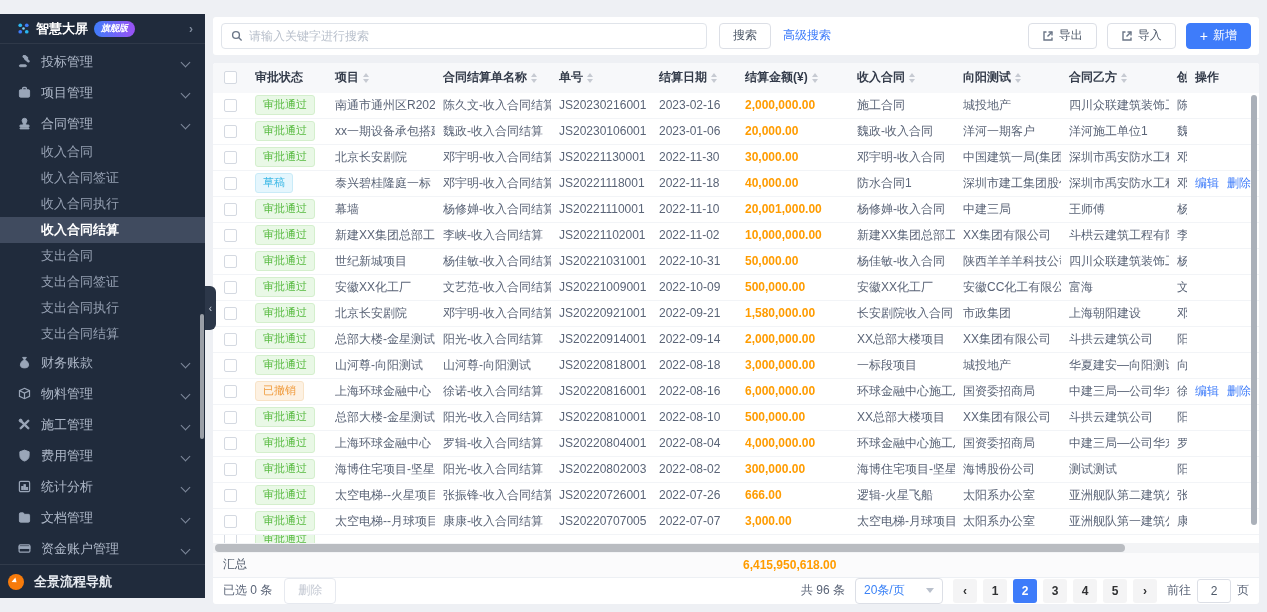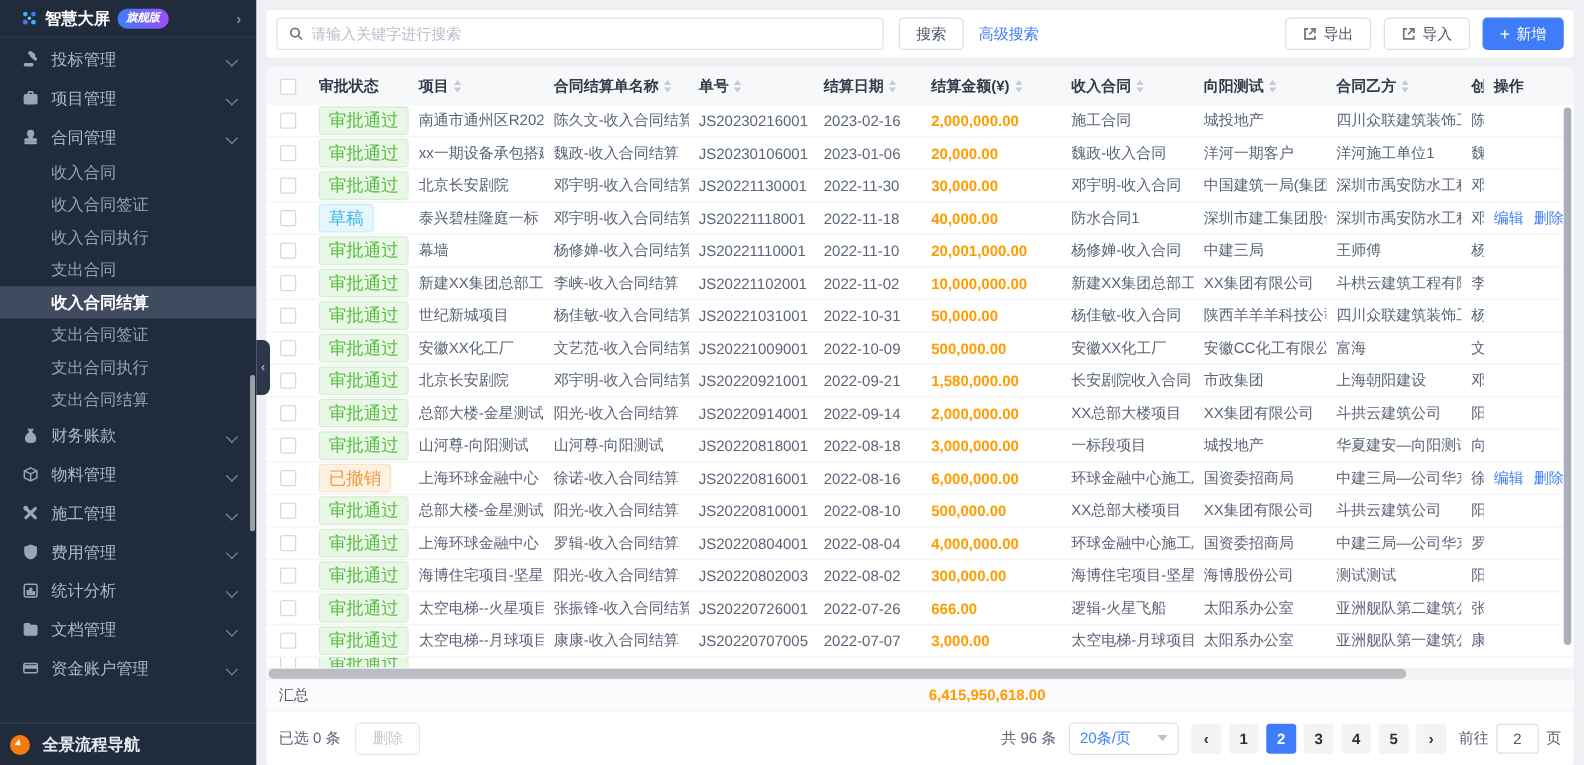--- a/index.html
+++ b/index.html
@@ -1,18 +1,18 @@
 <!DOCTYPE html>
 <html><head>
 <meta charset="utf-8">
 <style>
   * { box-sizing: border-box; margin: 0; padding: 0; }
   html,body { width:1267px; height:612px; overflow:hidden; }
   body { font-family:"Liberation Sans","DejaVu Sans",sans-serif; background:#eef0f4; font-size:12px; }
-  .app { display:flex; width:1267px; height:612px; }
+  .app { display:flex; width:1267px; height:612px;align-items:center; }
 
   
   .sidebar { width:205px; flex-shrink:0; background:#202b3c; color:#aeb8c8; position:relative; display:flex; flex-direction:column; font-size:13px; }
   .logo-row { height:30px; display:flex; align-items:center; gap:6px; padding:0 12px 0 16px; color:#fff; font-weight:700; border-bottom:1px solid rgba(255,255,255,.07); flex-shrink:0; cursor:pointer; }
   .badge-pill { font-size:9px; font-style:italic; font-weight:700; padding:1px 7px 2px; border-radius:8px; background:linear-gradient(90deg,#3f7dfb,#9b51f5); color:#fff; white-space:nowrap; }
   .logo-chev { margin-left:auto; color:#7e8a9c; font-size:12px; }
   .menu { flex:1; overflow:hidden; padding-top:2px; }
   .menu-item { height:31px; display:flex; align-items:center; gap:10px; padding:0 14px 0 17px; cursor:pointer; }
   .menu-item .mi-label { flex:1; white-space:nowrap; overflow:hidden; }
   .mi-icon { width:14px; height:14px; display:inline-flex; align-items:center; justify-content:center; flex-shrink:0; }
@@ -63,21 +63,21 @@
   .c-creator{width:18px; padding:0 0 0 8px;}
   .c-ops{width:72px; gap:8px;}
   .sort { display:inline-flex; flex-direction:column; margin-left:4px; gap:2px; }
   .sort i { width:0; height:0; border-left:3.5px solid transparent; border-right:3.5px solid transparent; display:block; }
   .sort .up { border-bottom:4px solid #c6cad2; }
   .sort .dn { border-top:4px solid #c6cad2; }
   .t-body { flex-shrink:0; }
   .t-row { display:flex; height:26px; border-bottom:1px solid #f2f4f7; color:#5a6477; align-items:center; }
   .t-row.clipped { height:8px; overflow:hidden; border-bottom:none; }
   .checkbox { width:13px; height:13px; border:1px solid #d4d9e1; border-radius:2px; background:#fff; cursor:pointer; }
-  .badge { padding:2px 7px; border-radius:3px; font-size:14px; line-height:1.2; white-space:nowrap; }
+  .badge { padding:2px 7px; border-radius:3px; font-size:11px; line-height:1.2; white-space:nowrap; }
   .badge.success { background:#e9f8e6; color:#58bb41; border:1px solid #d4efcd; }
   .badge.draft { background:#e5f6fd; color:#3cb8e6; border:1px solid #c9ebf8; }
   .badge.revoked { background:#fdf1e2; color:#f09b3c; border:1px solid #f8e3c7; }
   .amount { color:#ff9c00; font-weight:700; }
   .op-link { color:#3e7cfa; cursor:pointer; }
   .hscroll { height:10px; background:#f3f4f6; position:relative; flex-shrink:0; }
   .hscroll .thumb { position:absolute; left:2px; top:1px; height:8px; width:87%; background:#b9bcc1; border-radius:4px; }
   .t-sum { display:flex; height:25px; align-items:center; background:#fbfbfc; border-bottom:1px solid #edf0f4; color:#4e5969; flex-shrink:0; }
   .sum-label { width:114px; padding-left:10px; }
   .sum-spacer { width:408px; }
@@ -142,22 +142,22 @@
               <rect x="2" y="8.6" width="10" height="2.2" rx="0.8"></rect>
               <rect x="2" y="11.6" width="10" height="1.2" rx="0.6"></rect>
             </svg>
           </span>
           <span class="mi-label">合同管理</span>
           <span class="chev"></span>
         </div>
         <div class="sub-item">收入合同</div>
         <div class="sub-item">收入合同签证</div>
         <div class="sub-item">收入合同执行</div>
+        <div class="sub-item active">收入合同结算</div>
         <div class="sub-item">支出合同</div>
-        <div class="sub-item active">收入合同结算</div>
         <div class="sub-item">支出合同签证</div>
         <div class="sub-item">支出合同执行</div>
         <div class="sub-item">支出合同结算</div>
         <div class="menu-item">
           <span class="mi-icon">
             <svg viewBox="0 0 14 14">
               <path d="M5 1.5h4l-1.2 2h-1.6z"></path>
               <path d="M7 3.8C3.8 5.4 2.4 8 2.6 10.2 2.8 12 4.5 12.8 7 12.8s4.2-.8 4.4-2.6C11.6 8 10.2 5.4 7 3.8z"></path>
             </svg>
           </span>

